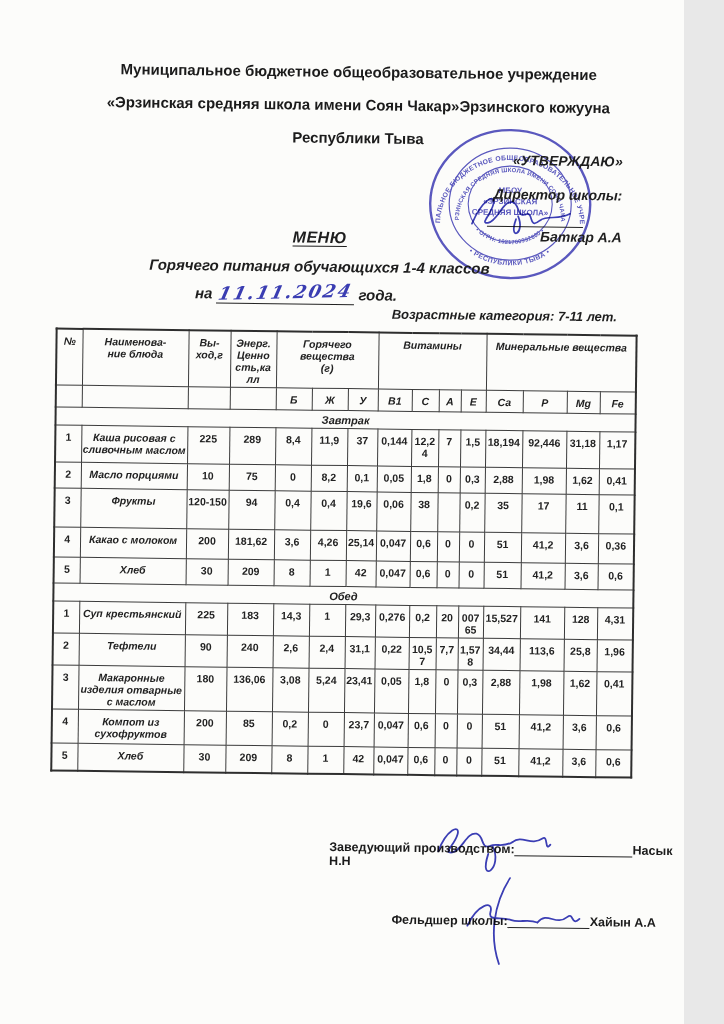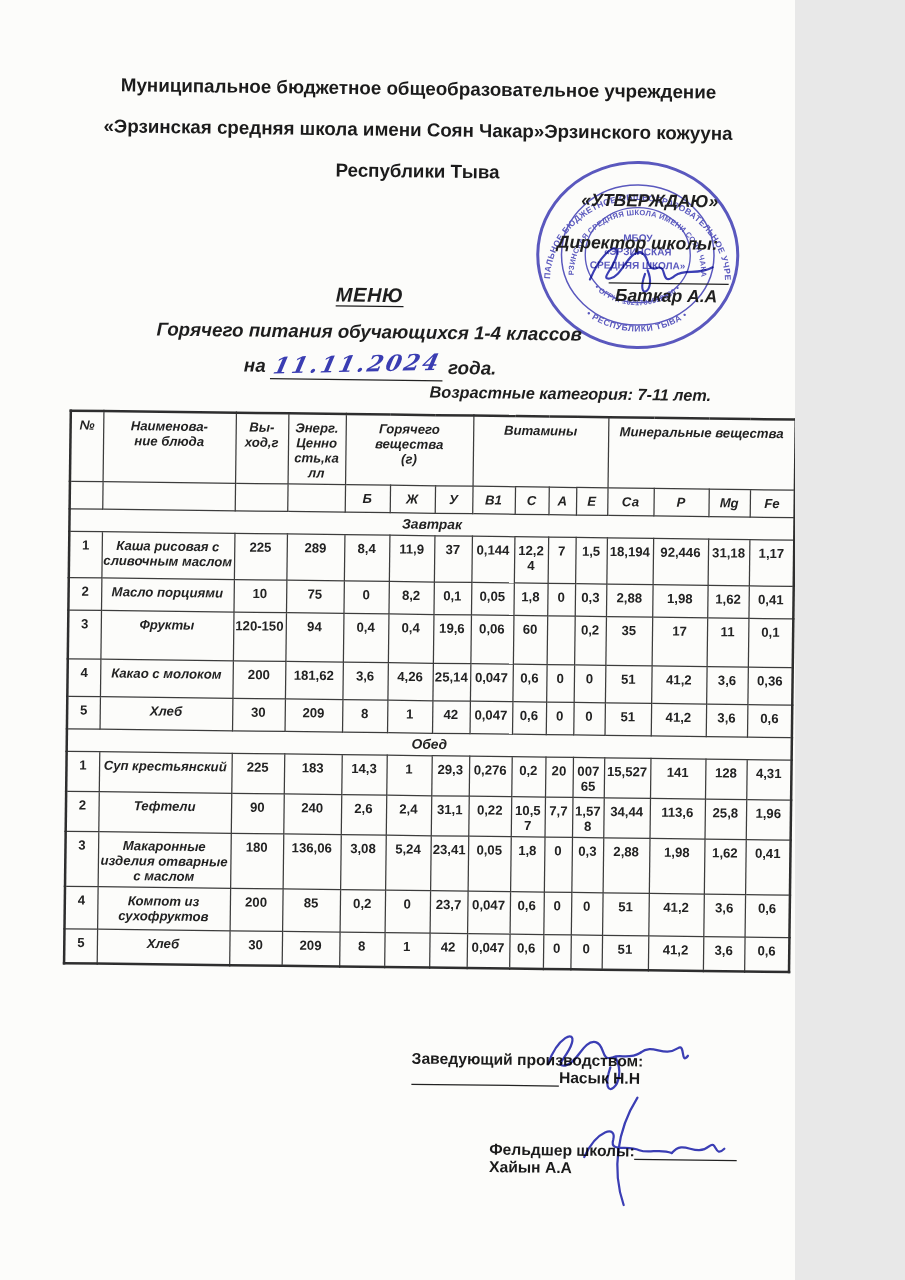--- a/index.html
+++ b/index.html
@@ -1,16 +1,16 @@
 <!DOCTYPE html>
 <html><head>
 <meta charset="utf-8">
 <style>
   html,body{margin:0;padding:0;background:#e8e8e8;}
-  #page{position:relative;width:636px;height:1024px;background:#fcfcfa;overflow:hidden;
+  #page{position:relative;width:684px;height:1024px;background:#fcfcfa;overflow:hidden;
         font-family:"Liberation Sans",sans-serif;color:#1e1e1e;}
   #sheet{position:absolute;inset:0;transform:rotate(0.7deg);transform-origin:340px 220px;}
 
   .org{position:absolute;left:40px;right:10px;top:55px;text-align:center;
        font-size:15px;font-weight:700;line-height:33px;color:#1b1b1b;}
 
   .approve{position:absolute;right:62px;text-align:right;font-weight:700;font-style:italic;font-size:14px;}
   #approve-word{top:150px;}
   #approve-role{top:184px;}
   #approve-name{top:226px;}
@@ -189,21 +189,21 @@
           </tr>
           <tr style="height: 39px;">
             <td>3</td>
             <td class="dish">Фрукты</td>
             <td>120-150</td>
             <td>94</td>
             <td>0,4</td>
             <td>0,4</td>
             <td>19,6</td>
             <td>0,06</td>
-            <td>60</td>
+            <td>38</td>
             <td></td>
             <td>0,2</td>
             <td>35</td>
             <td>17</td>
             <td>11</td>
             <td>0,1</td>
           </tr>
           <tr style="height: 30px;">
             <td>4</td>
             <td class="dish">Какао с молоком</td>

